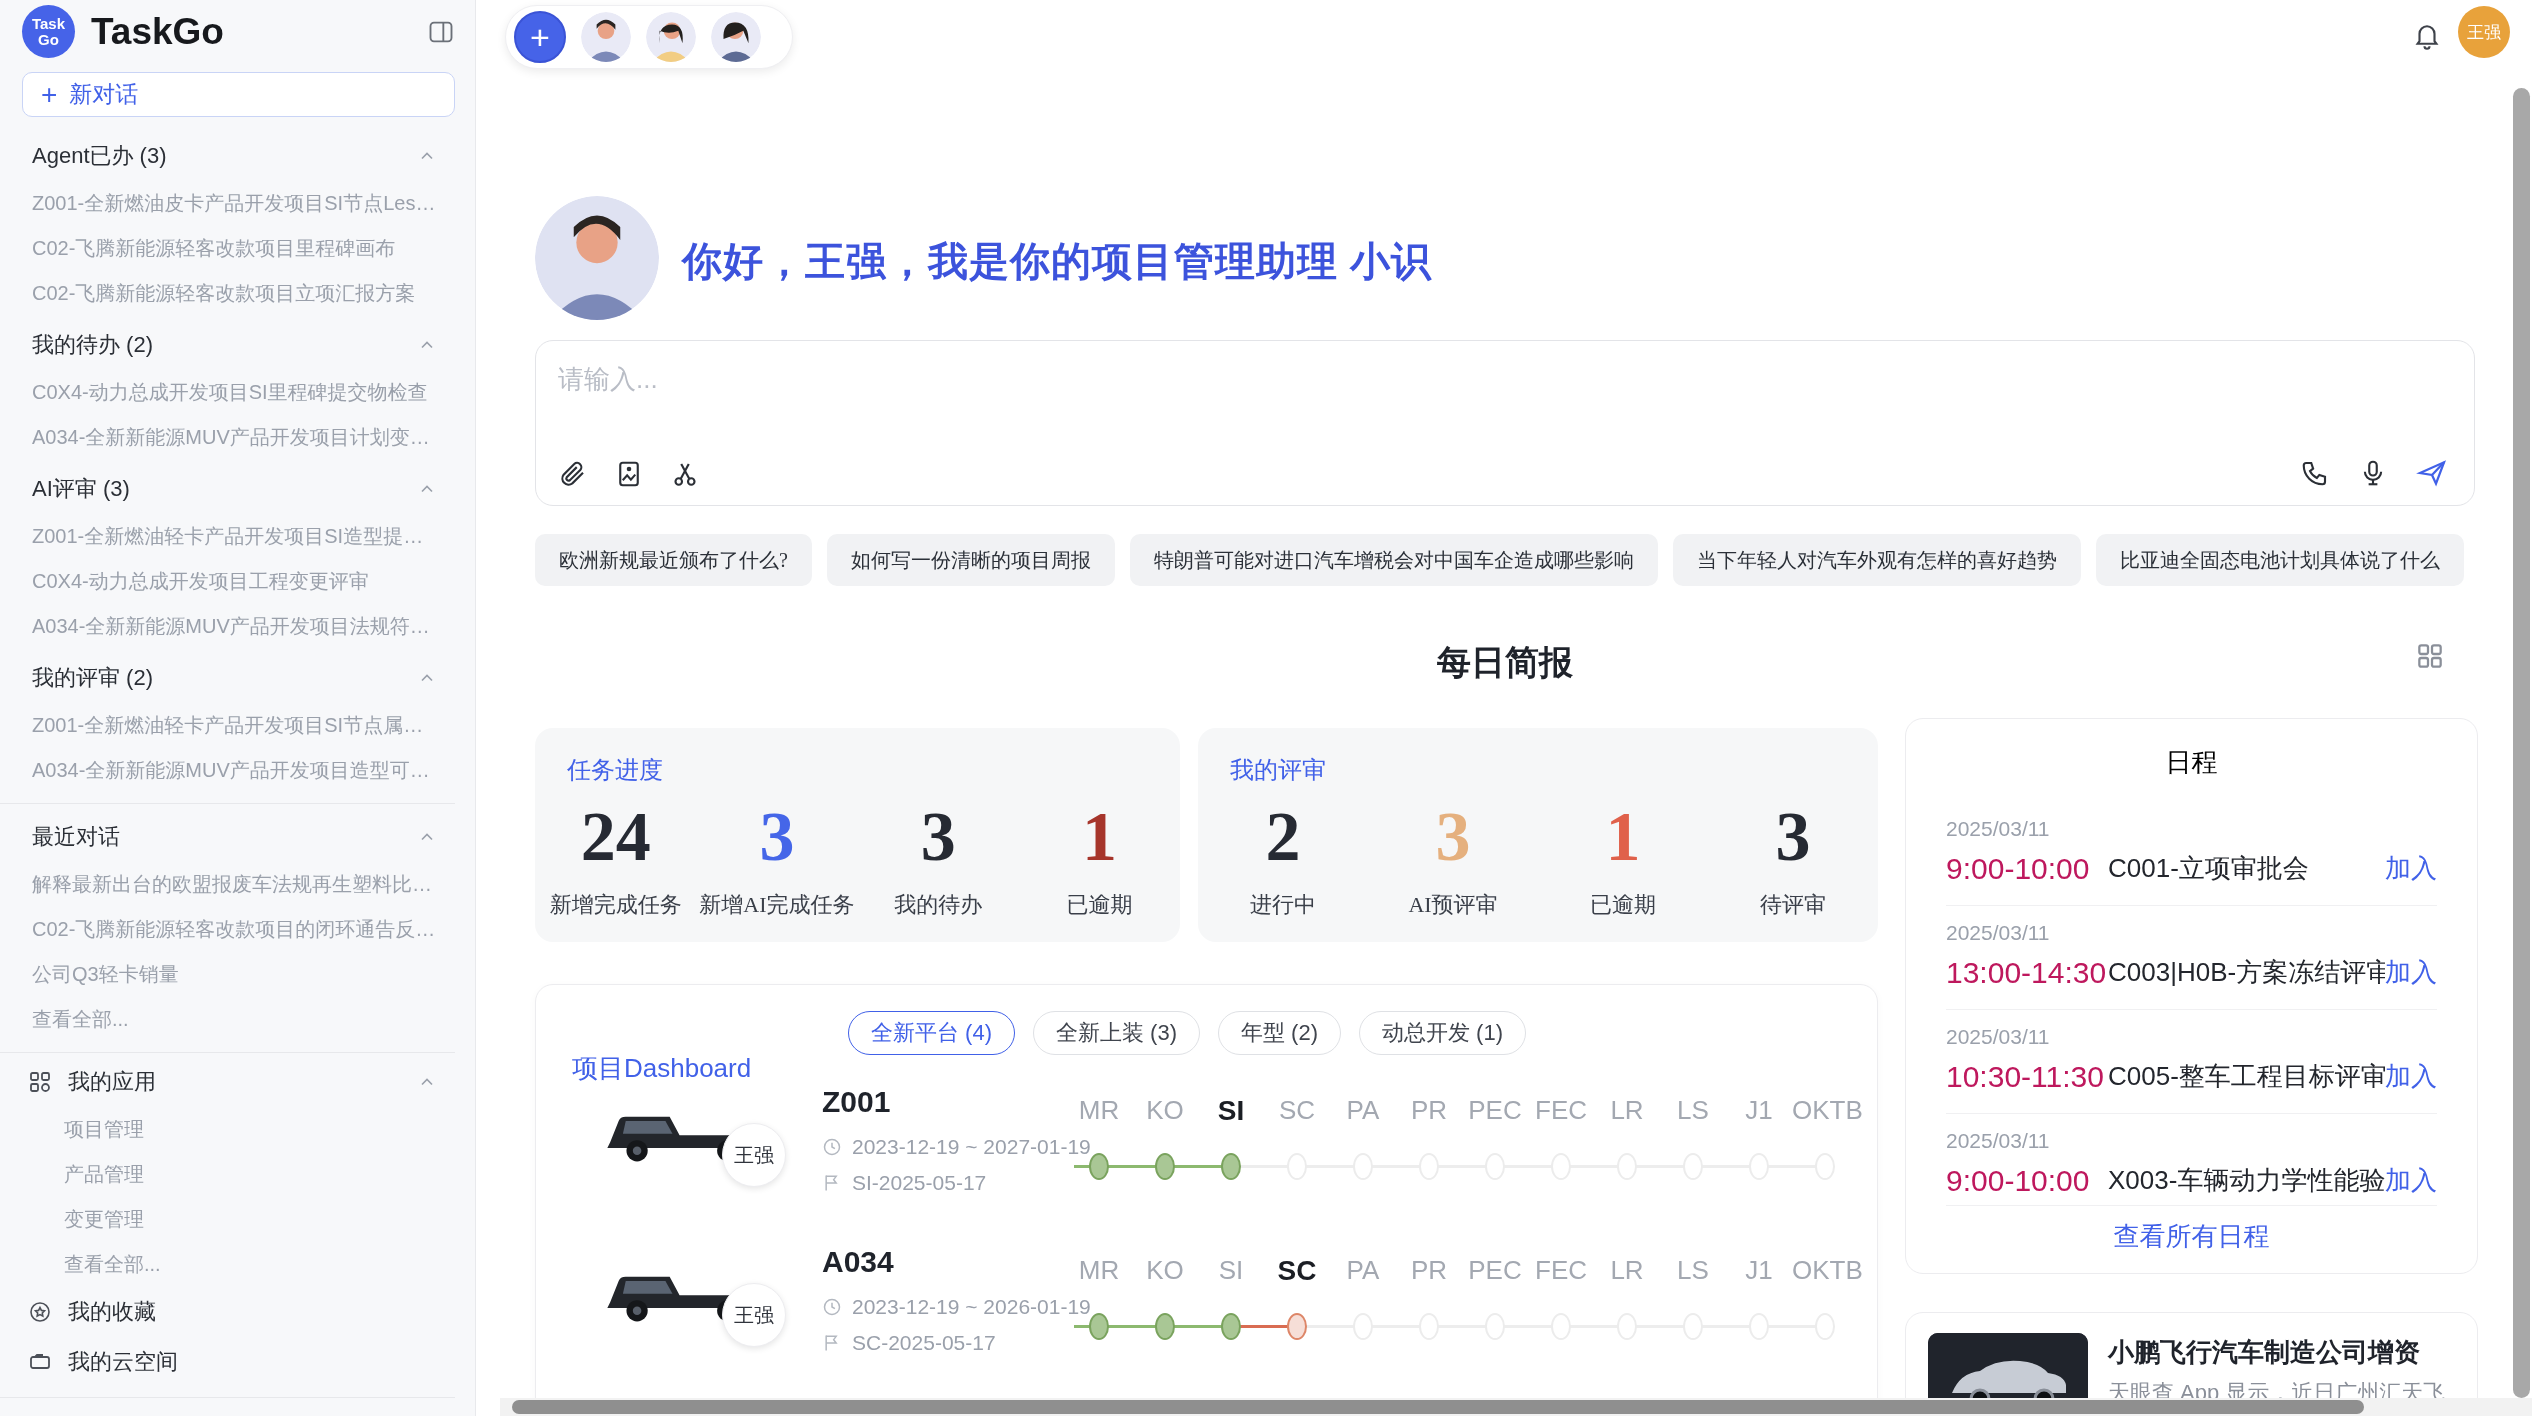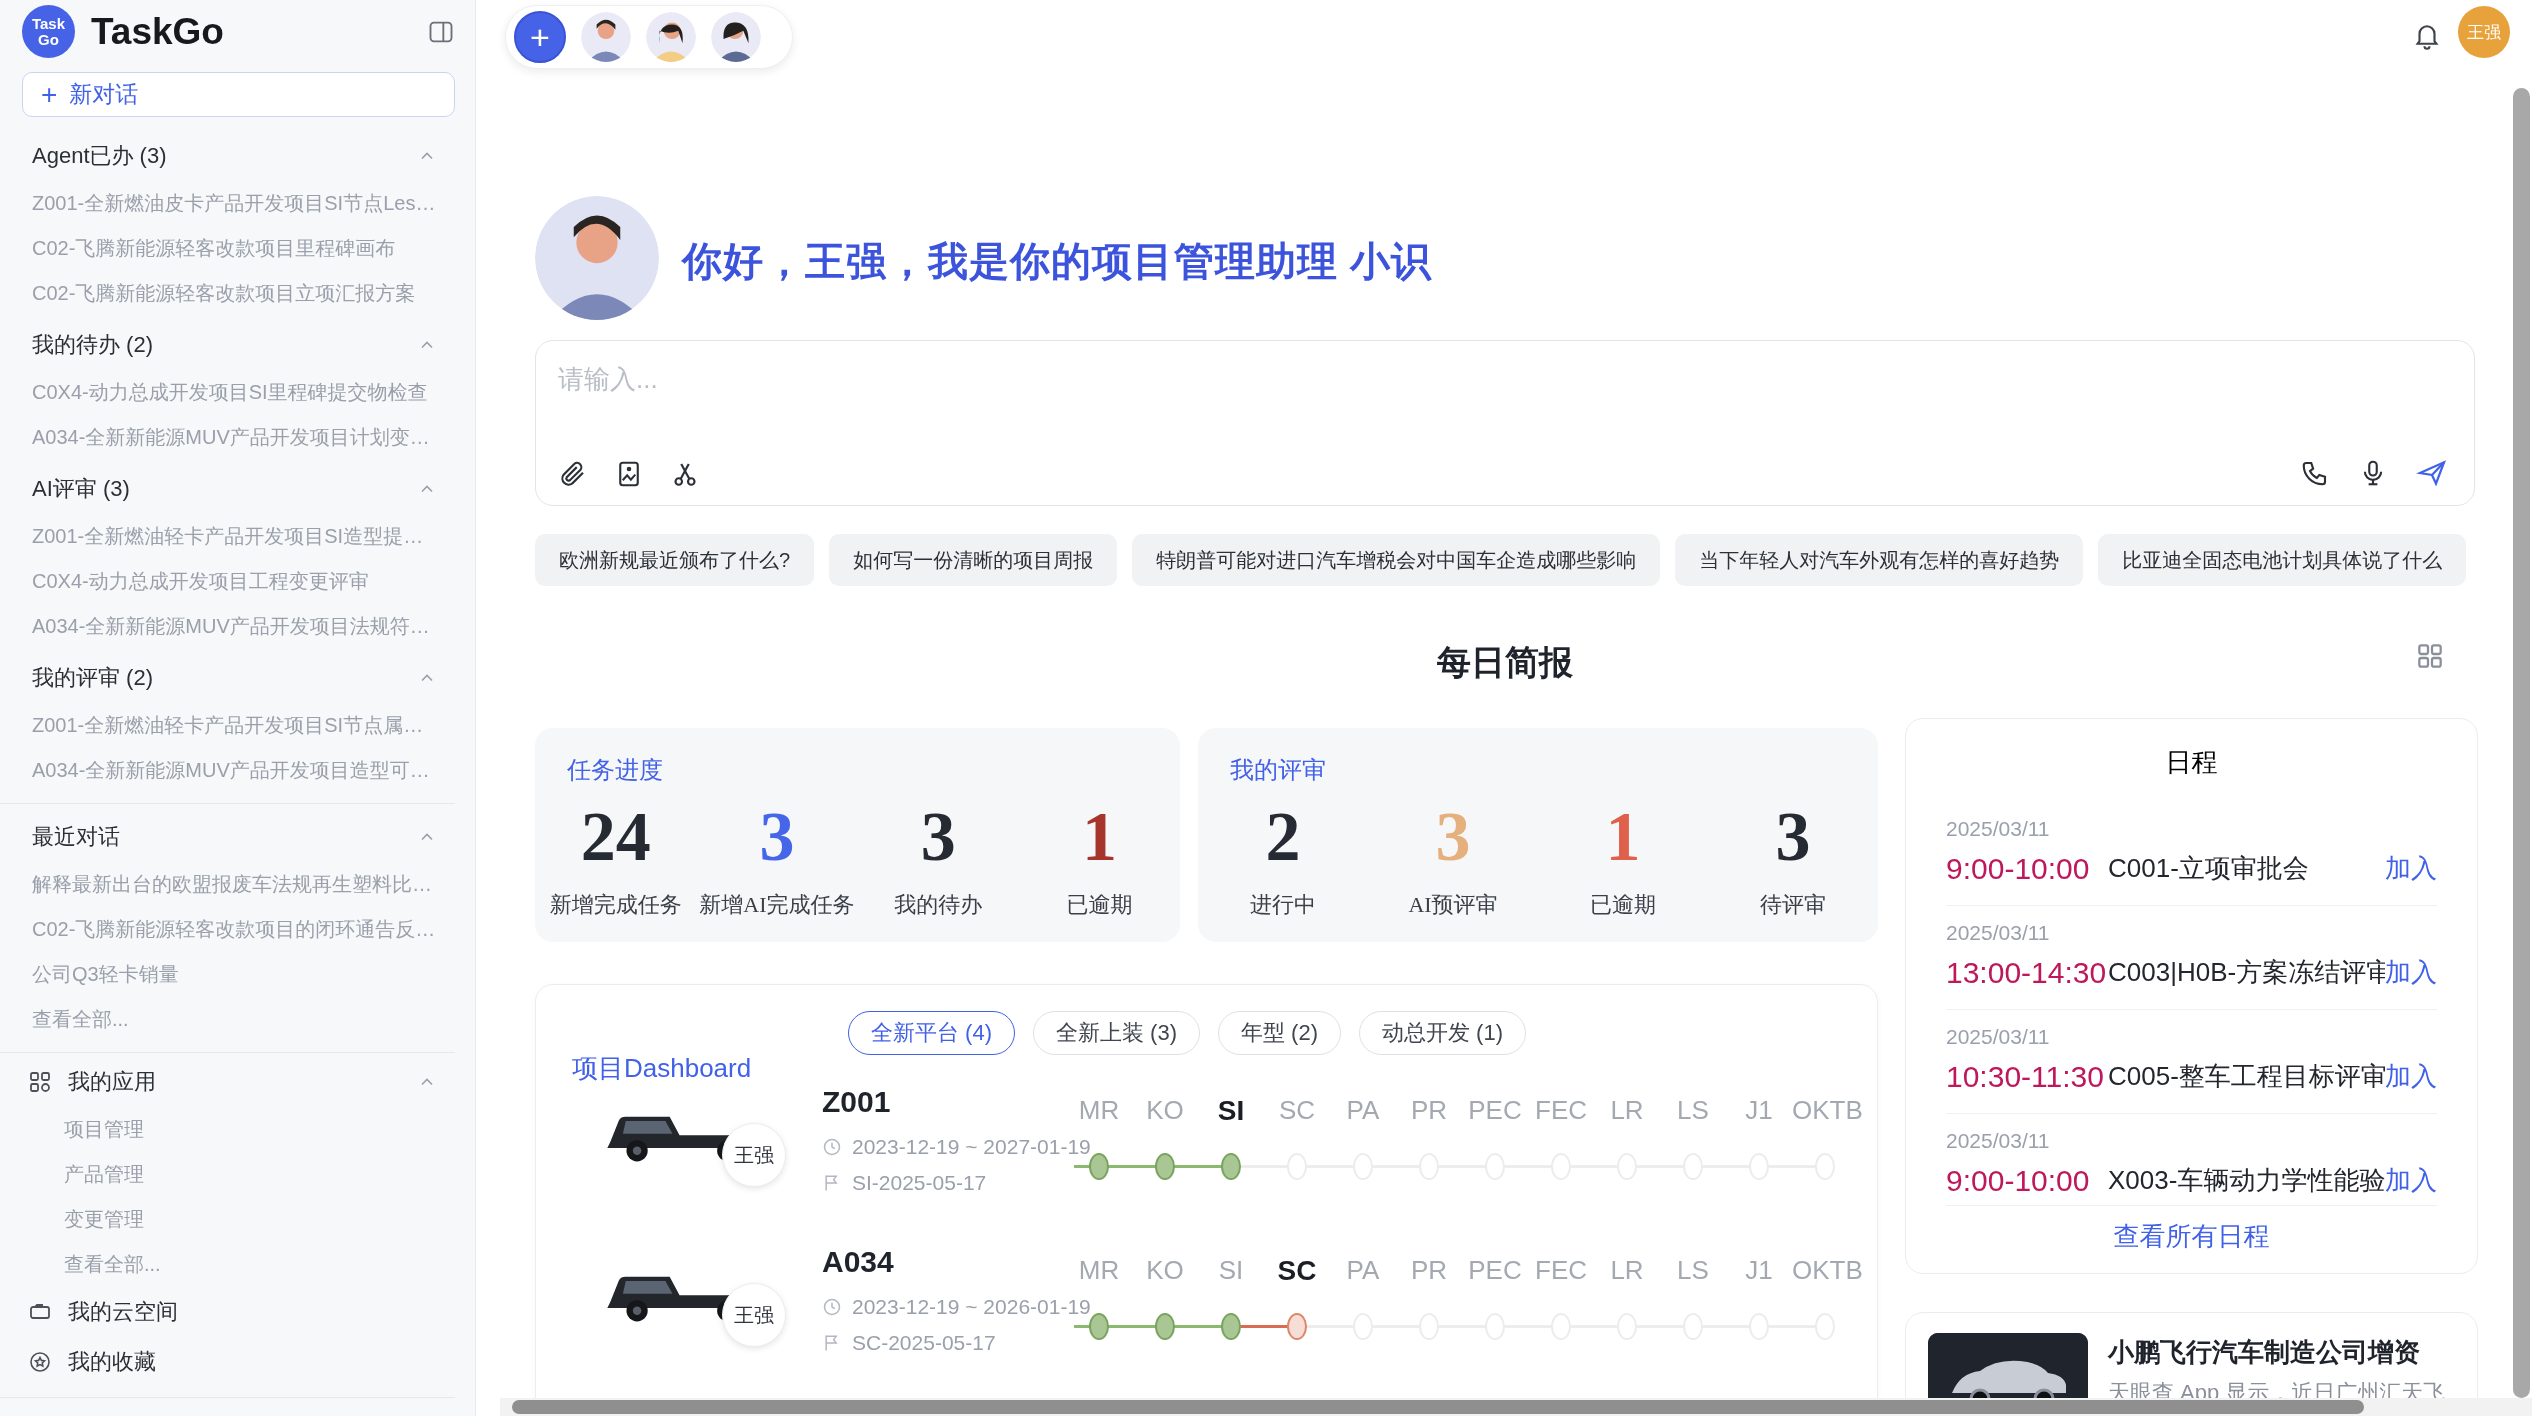--- a/index.html
+++ b/index.html
@@ -58,21 +58,21 @@
     font-family:"Liberation Sans", sans-serif; }
   .input-card input::placeholder { color:#b9bdc6; }
   .in-icons-l { position:absolute; left:22px; bottom:16px; display:flex; gap:26px; color:#2b2f36; }
   .in-icons-r { position:absolute; right:26px; bottom:16px; display:flex; gap:28px; color:#2b2f36; align-items:center; }
   .send-ic { color:#4161e8; }
   .in-icons-l .icon, .in-icons-r .icon { cursor:pointer; }
 
   .chips { position:absolute; left:535px; top:534px; width:1940px; display:flex; gap:15px;
     overflow:hidden; }
   .chip { background:#f1f2f4; border-radius:10px; height:52px; display:flex; align-items:center;
-    padding:0 24px; font-size:20px; color:#2b3038; white-space:nowrap; cursor:pointer; }
+    padding:0 24px; font-size:20px; color:#2b3038; white-space:nowrap; cursor:pointer;font-family:Liberation Serif, serif; }
 
   .brief-title { position:absolute; left:535px; top:640px; width:1940px; text-align:center;
     font-size:34px; font-weight:700; color:#1f232b; }
   .brief-grid { position:absolute; left:2414px; top:640px; color:#8a8f99; cursor:pointer; }
 
   .stat-card { position:absolute; top:728px; height:214px; background:#f6f7f8;
     border-radius:18px; }
   .stat-card .t { position:absolute; left:32px; top:26px; font-size:24px; color:#4161e8; }
   .metrics { position:absolute; left:0; right:0; top:72px; display:flex;font-family:Liberation Serif, serif; }
   .metric { flex:1; text-align:center; }
@@ -245,35 +245,35 @@
             </svg>
           </span>
       </div>
       <div class="sb-sub">项目管理</div>
       <div class="sb-sub">产品管理</div>
       <div class="sb-sub">变更管理</div>
       <div class="sb-sub">查看全部...</div>
 
       <div class="sb-link">
         <span class="icon">
+            <svg width="24" height="24" viewBox="0 0 24 24" fill="none" stroke="currentColor" stroke-width="1.6">
+              <circle cx="12" cy="12" r="9"></circle>
+              <path d="M12 7.5 l1.4 2.9 3.1.4 -2.2 2.2 .5 3.1 -2.8 -1.5 -2.8 1.5 .5 -3.1 -2.2 -2.2 3.1 -.4 z"></path>
+            </svg>
+          </span>
+        <span>我的收藏</span>
+      </div>
+      <div class="sb-link">
+        <span class="icon">
             <svg width="24" height="24" viewBox="0 0 24 24" fill="none" stroke="currentColor" stroke-width="1.8">
               <rect x="3" y="7" width="18" height="11" rx="2"></rect>
               <path d="M7 7 l2 -2 h6"></path>
             </svg>
           </span>
         <span>我的云空间</span>
-      </div>
-      <div class="sb-link">
-        <span class="icon">
-            <svg width="24" height="24" viewBox="0 0 24 24" fill="none" stroke="currentColor" stroke-width="1.6">
-              <circle cx="12" cy="12" r="9"></circle>
-              <path d="M12 7.5 l1.4 2.9 3.1.4 -2.2 2.2 .5 3.1 -2.8 -1.5 -2.8 1.5 .5 -3.1 -2.2 -2.2 3.1 -.4 z"></path>
-            </svg>
-          </span>
-        <span>我的收藏</span>
       </div>
 
       <div class="sb-div"></div>
 
       <div class="sb-link">
         
         
       </div>
 
     </div>

